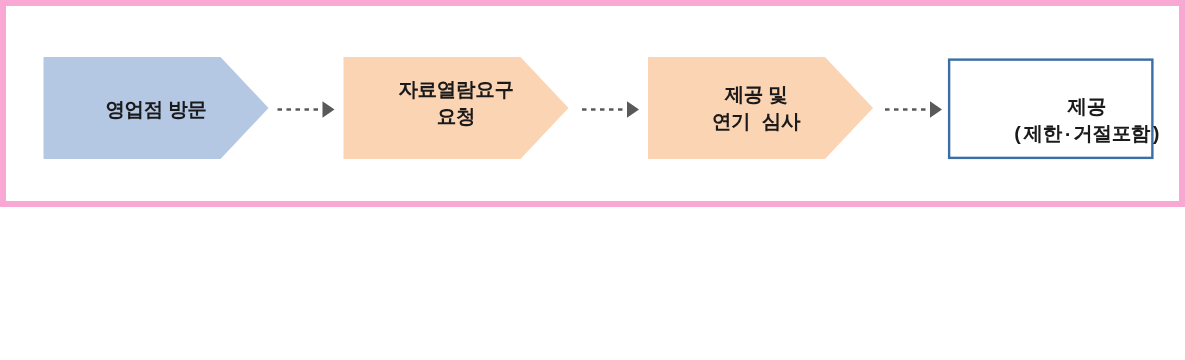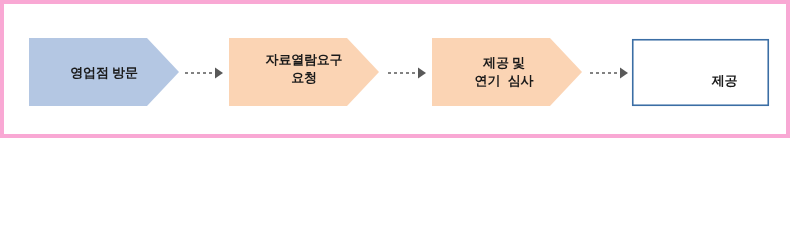--- a/index.html
+++ b/index.html
@@ -84,15 +84,16 @@
     <span class="line2">요청</span>
   </div>
 
   <div class="node-label" style="left:425px; top:34px; width:150px; height:68px;align-items:center;">
     <span class="line1">제공 및</span>
     <span class="line2">연기 심사</span>
   </div>
 
   <div class="node-label" style="left:652px; top:35px; width:137px; height:82px;">
     <span class="line1">제공</span>
+    <span class="line2">(제한·거절포함)</span>
   </div>
 
 </div>
 
 </body></html>

